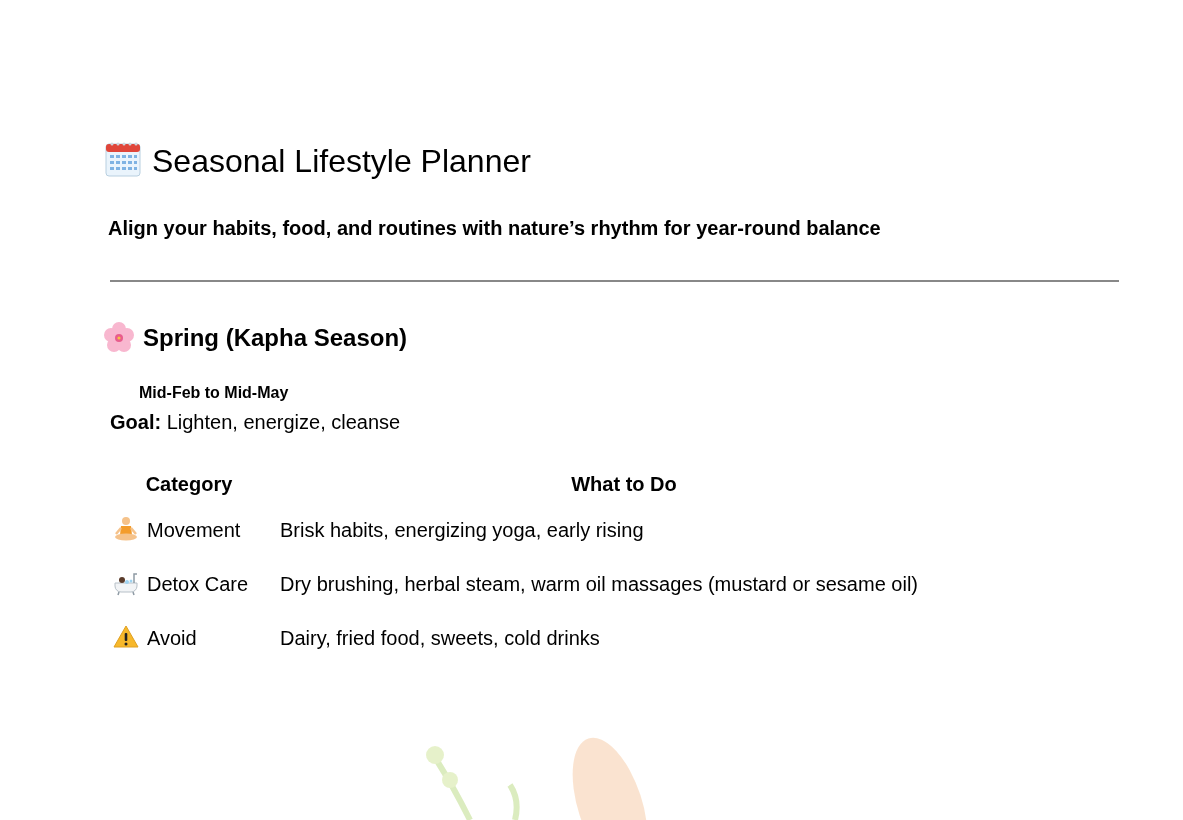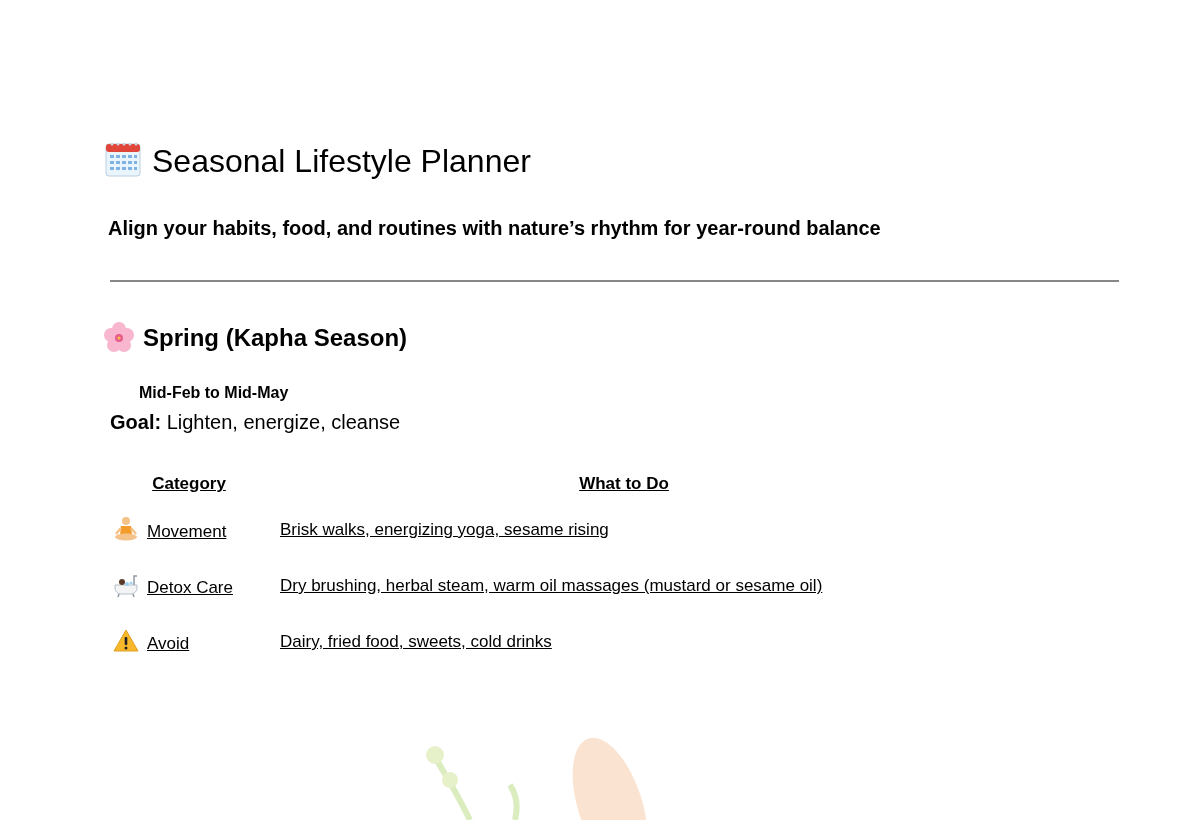--- a/index.html
+++ b/index.html
@@ -20,21 +20,21 @@
     }
     .divider { position: absolute; left: 6px; top: 280px; width: 1009px; height: 2px; background: #888888; }
     .season-title {
       position: absolute; left: 0; top: 322px; margin: 0;
       font-size: 24px; font-weight: bold; line-height: 30px; white-space: nowrap;
     }
     .season-title .emoji { display: inline-block; width: 30px; height: 30px; vertical-align: -6px; margin-right: 9px; }
     .dates { position: absolute; left: 0; top: 381px; font-size: 16px; font-weight: bold; line-height: 24px; white-space: nowrap; margin-left: 35px; }
     .goal { position: absolute; left: 6px; top: 410px; font-size: 20px; line-height: 24px; white-space: nowrap; }
     .goal b { font-weight: bold; }
-    table.plan { position: absolute; left: 6px; top: 466px; border-collapse: collapse; font-size: 17px; line-height: 28px; text-decoration: underline; }
+    table.plan { position: absolute; left: 6px; top: 466px; border-collapse: collapse; font-size: 20px; line-height: 28px; }
     table.plan th { font-weight: bold; padding: 4px 0 14px 0; text-align: center; }
     table.plan th.col-cat { width: 158px; }
     table.plan th.col-what { width: 712px; }
     table.plan td { padding: 4px 0 22px 0; vertical-align: top; }
     table.plan td.cat { padding-left: 3px; white-space: nowrap; }
     table.plan td.what { padding-left: 12px; padding-right: 20px; }
     .row-emoji { display: inline-block; width: 26px; height: 26px; vertical-align: -5px; margin-right: 8px; }
   </style>
 </head>
 <body>
@@ -116,21 +116,21 @@
     <tbody>
       <tr>
         <td class="cat">
           <svg class="row-emoji" viewBox="0 0 26 26">
             <circle cx="13" cy="5" r="4" fill="#f5c28a"></circle>
             <path d="M8 10 h10 l1 9 h-12 z" fill="#f39c2c"></path>
             <ellipse cx="13" cy="21" rx="11" ry="3.5" fill="#f5c28a"></ellipse>
             <path d="M8 12 L3 18 M18 12 L23 18" stroke="#f5c28a" stroke-width="2.5"></path>
           </svg><span>Movement</span>
         </td>
-        <td class="what">Brisk walks, energizing yoga, sesame rising</td>
+        <td class="what">Brisk habits, energizing yoga, early rising</td>
       </tr>
       <tr>
         <td class="cat">
           <svg class="row-emoji" viewBox="0 0 26 26">
             <path d="M2 13 h22 v3 a6 6 0 0 1 -6 6 h-10 a6 6 0 0 1 -6 -6 z" fill="#f2f4f6" stroke="#b7c0c8"></path>
             <circle cx="9" cy="10" r="3" fill="#5a3b2a"></circle>
             <circle cx="14" cy="12" r="2" fill="#9fd3f0"></circle>
               <circle cx="18" cy="11" r="1.5" fill="#9fd3f0"></circle>
             <path d="M21 13 V4 h3" stroke="#8e9aa4" stroke-width="1.5" fill="none"></path>
             <path d="M6 22 l-1 3 M20 22 l1 3" stroke="#8e9aa4" stroke-width="1.5"></path>

